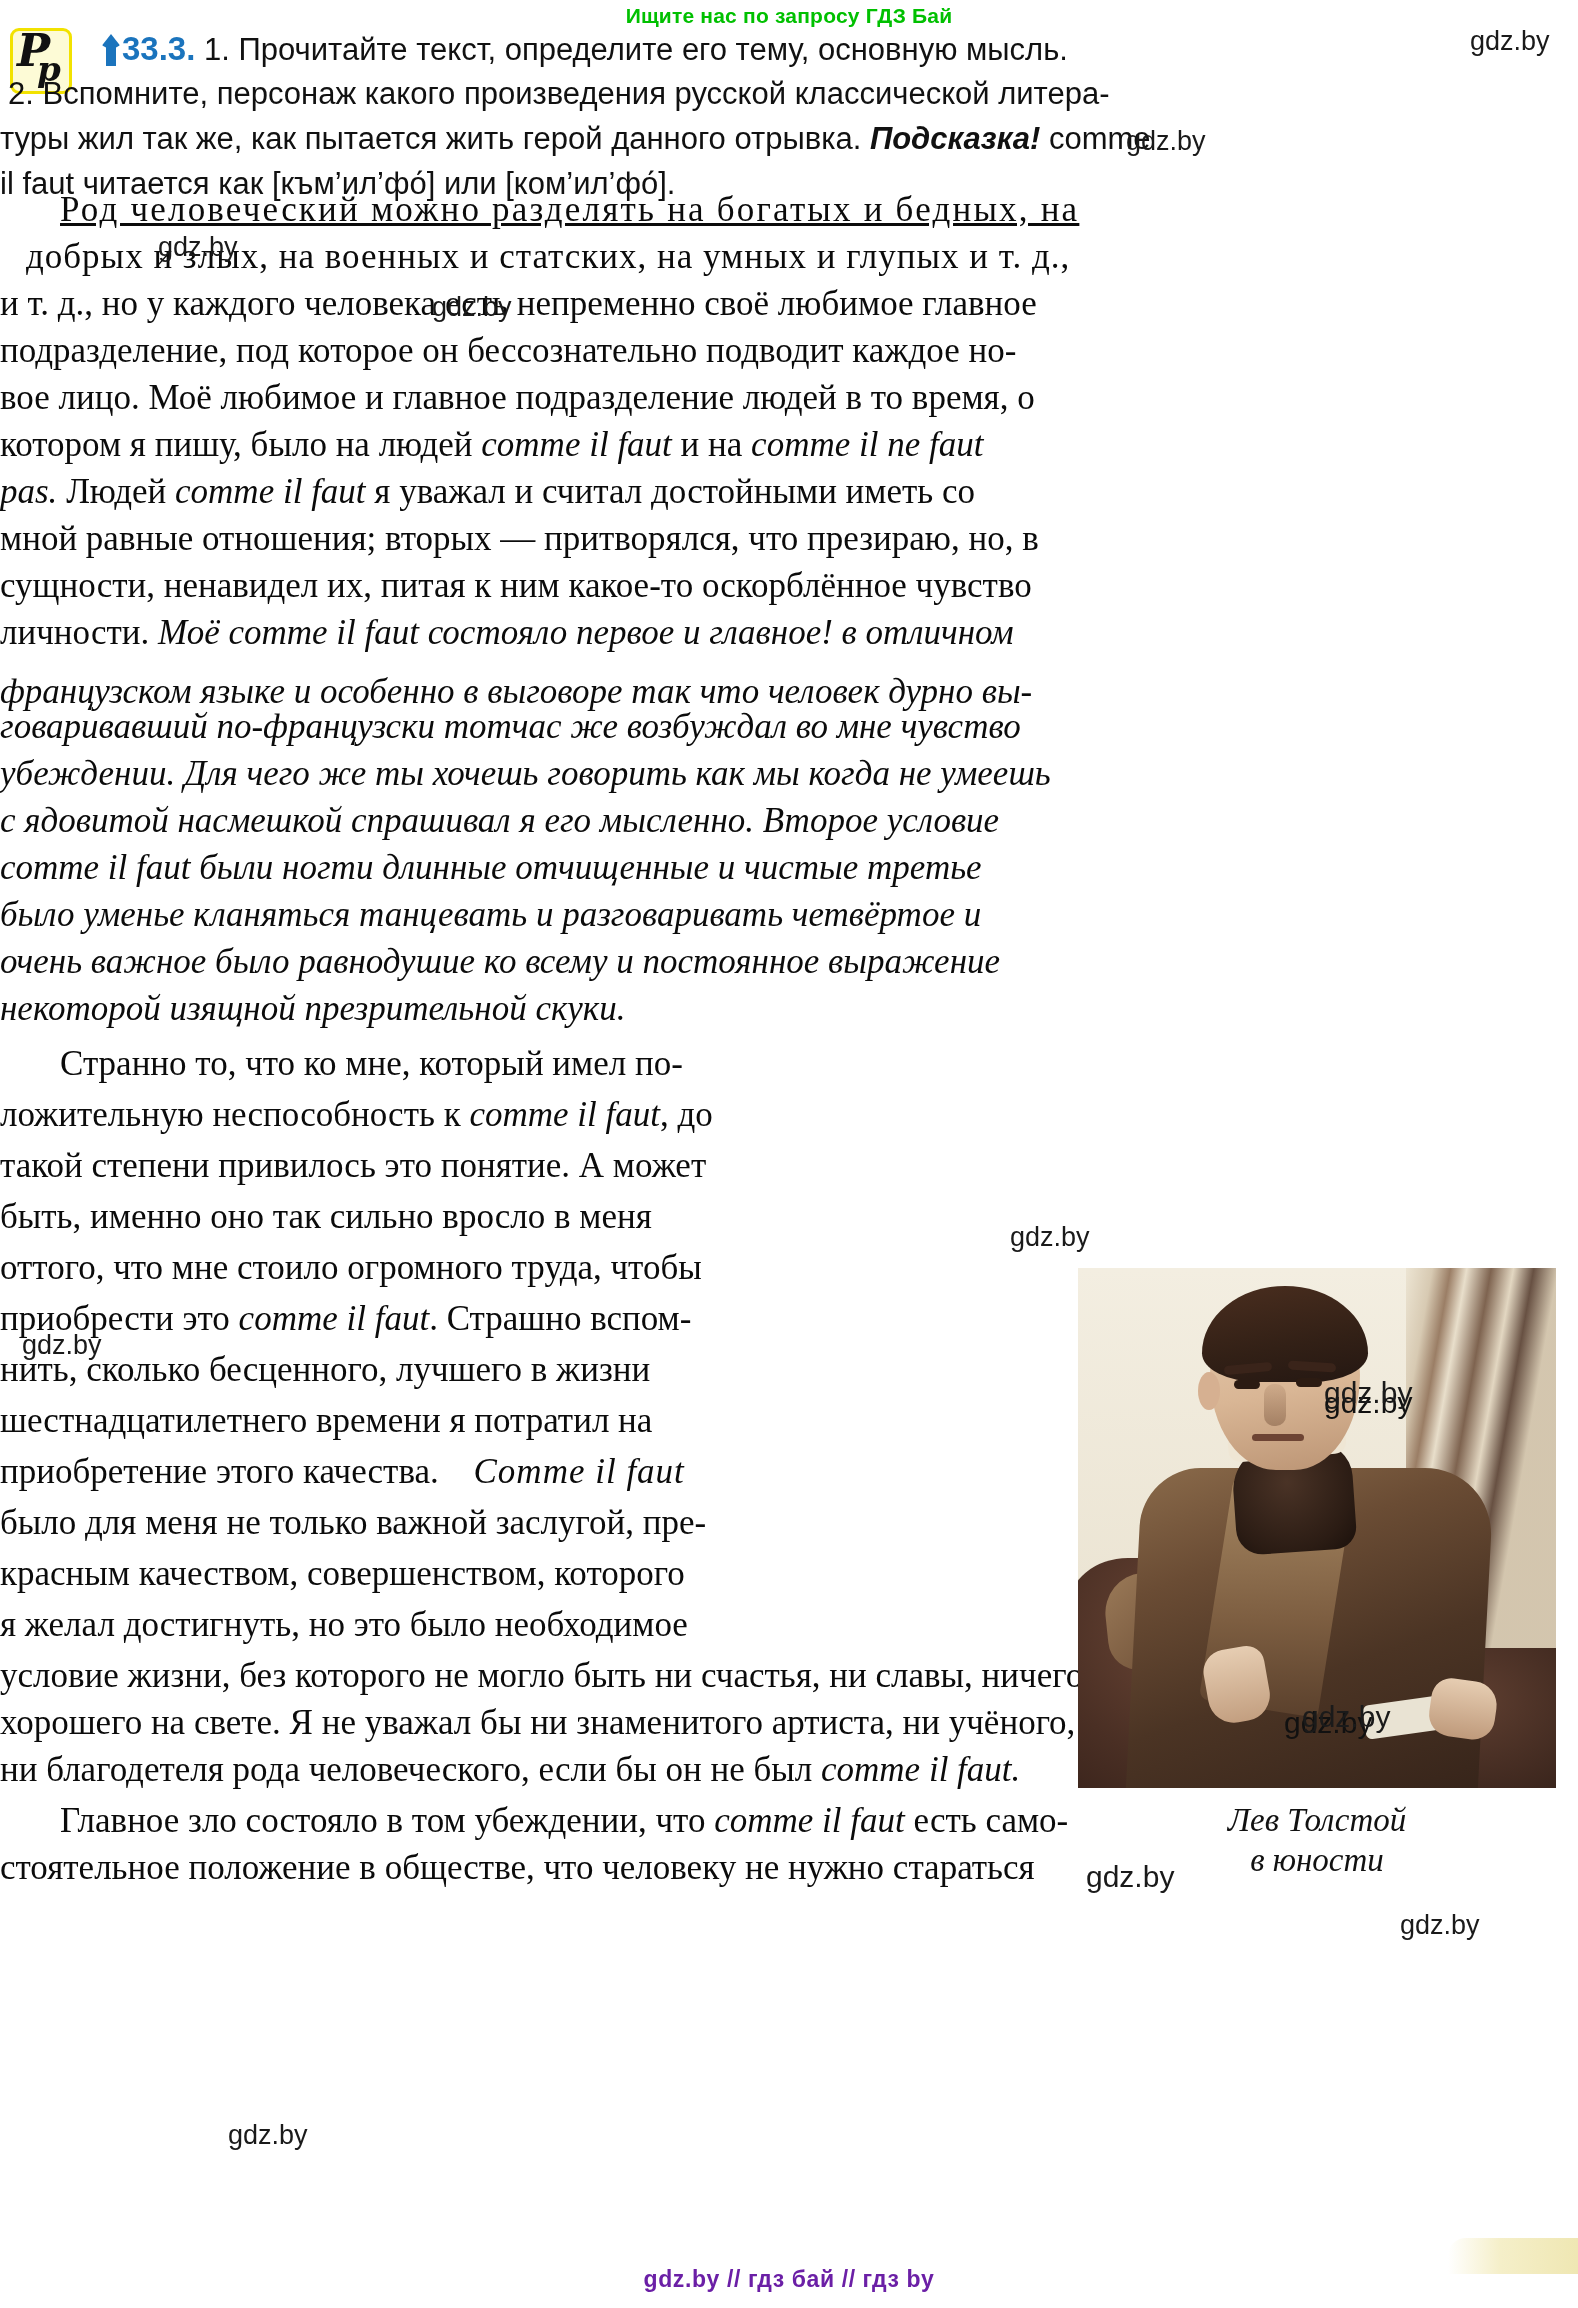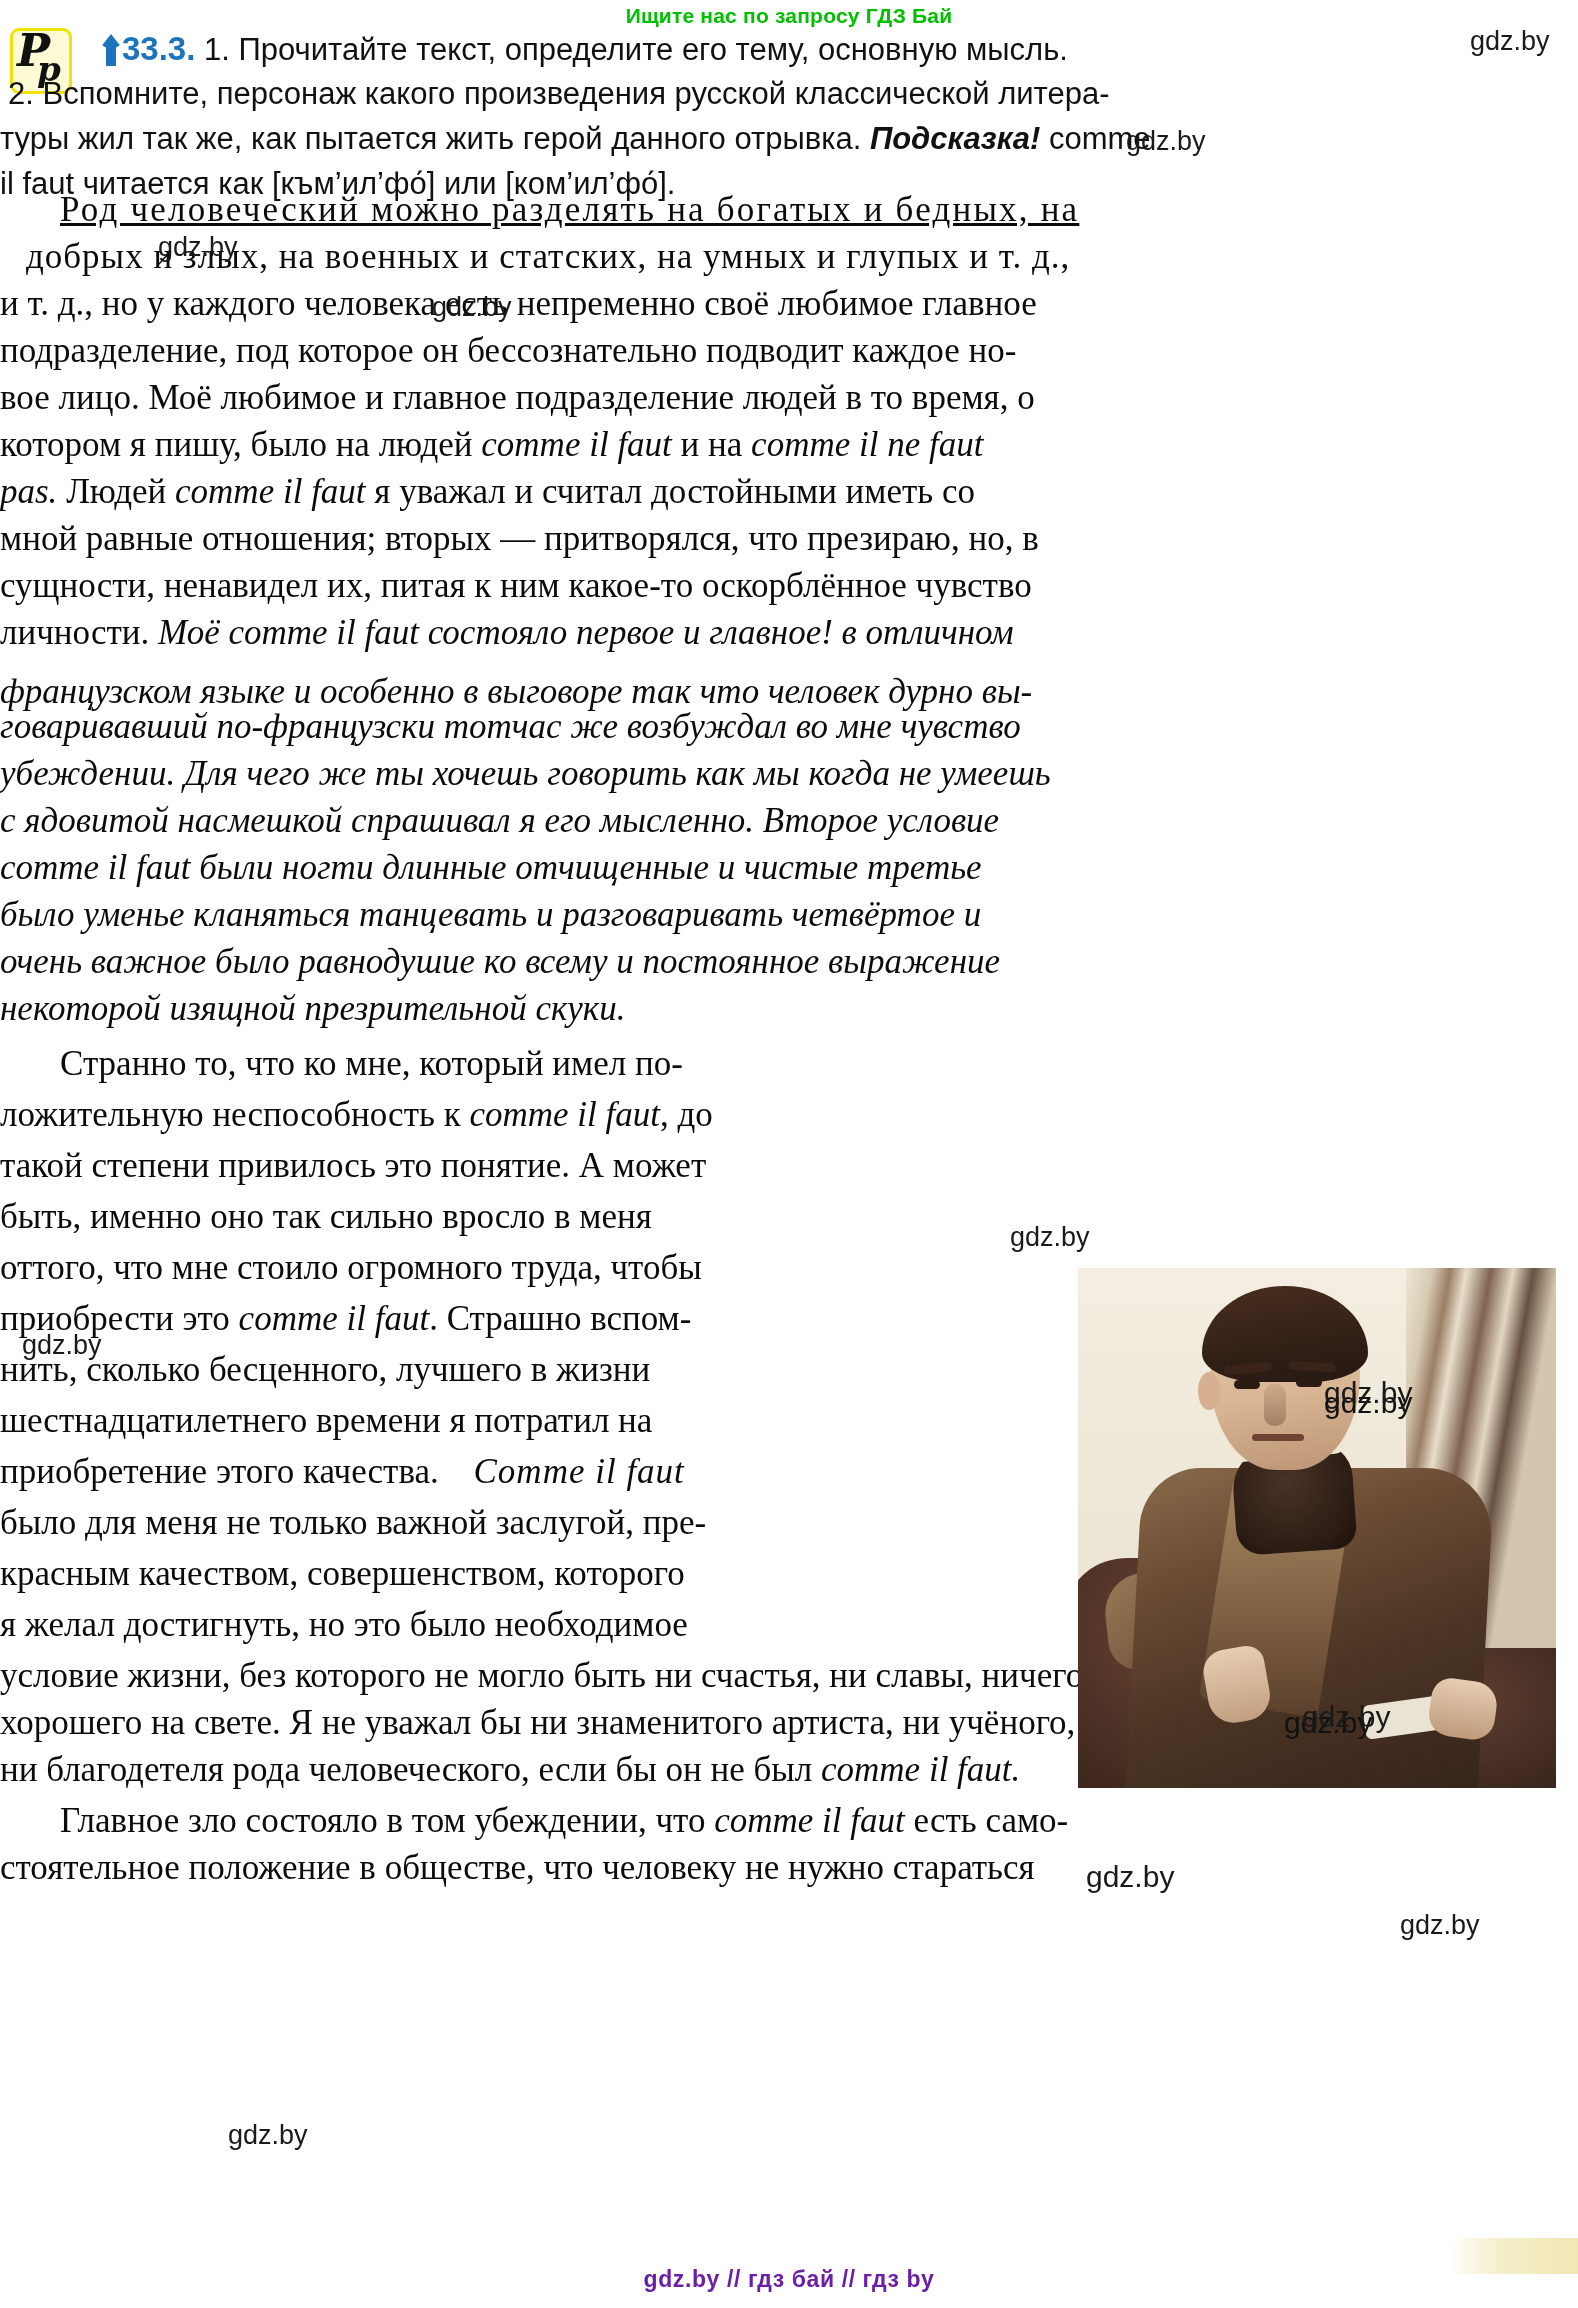--- a/index.html
+++ b/index.html
@@ -476,20 +476,22 @@
   <div class="eye-r"></div>
   <div class="nose"></div>
   <div class="mouth"></div>
   <div class="hand-l"></div>
   <div class="hand-r"></div>
   <div class="wm-on-photo-1">gdz.by</div>
   <div class="wm-on-photo-2">gdz.by</div>
 </div>
 
 <div class="caption">
+  <div>Лев Толстой</div>
+  <div>в юности</div>
 </div>
 
 <div id="wm-layer">
     <div class="wm" style="left: 1470px; top: 26px; font-size: 27px;">gdz.by</div>
     <div class="wm" style="left: 1126px; top: 126px; font-size: 27px;">gdz.by</div>
     <div class="wm" style="left: 158px; top: 232px; font-size: 27px;">gdz.by</div>
     <div class="wm" style="left: 432px; top: 292px; font-size: 27px;">gdz.by</div>
     <div class="wm" style="left: 1010px; top: 1222px; font-size: 27px;">gdz.by</div>
     <div class="wm" style="left: 1324px; top: 1376px; font-size: 30px;">gdz.by</div>
     <div class="wm" style="left: 1302px; top: 1700px; font-size: 30px;">gdz.by</div>

